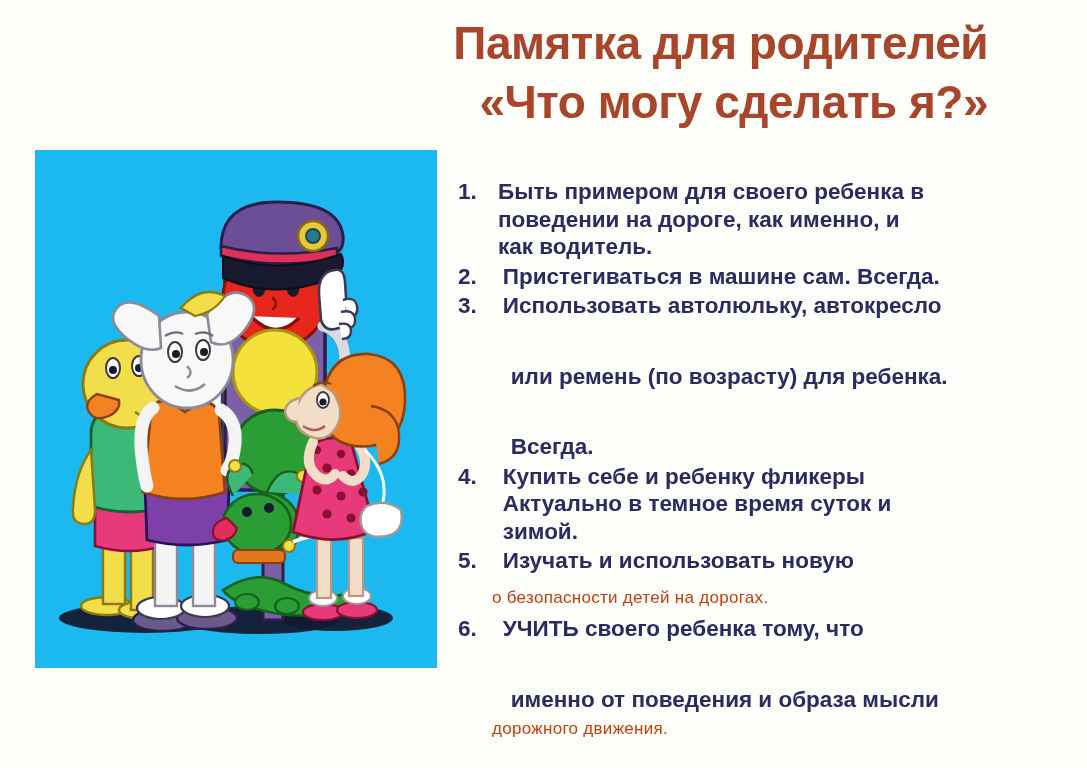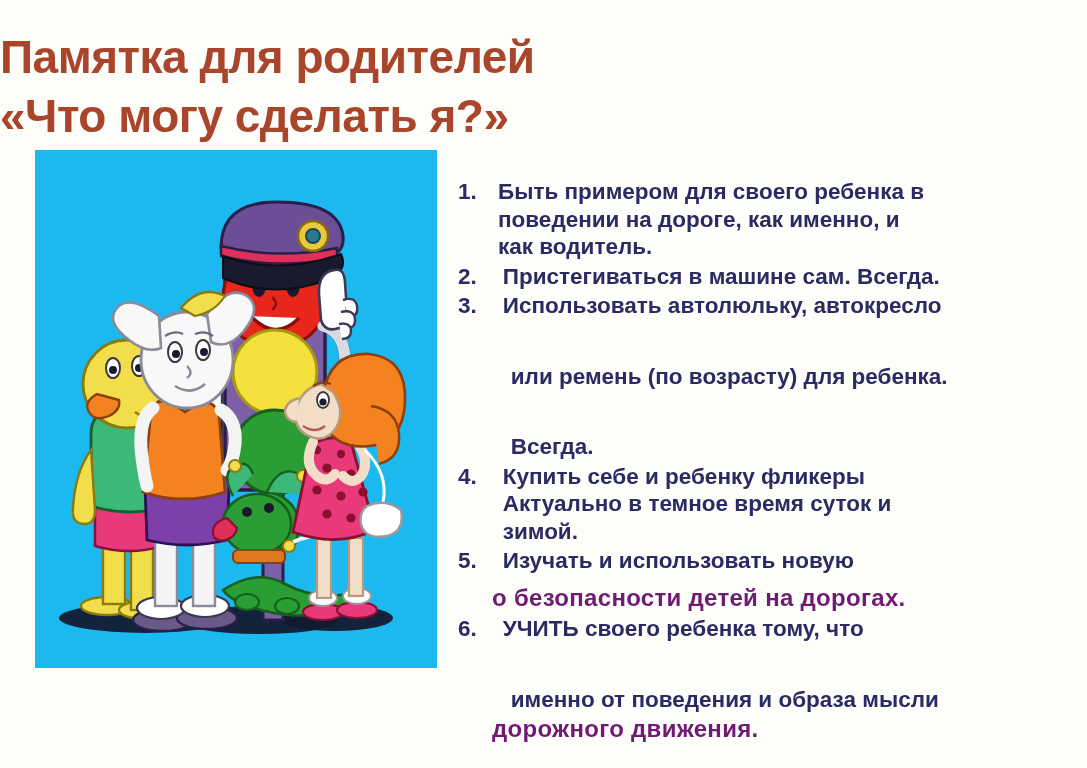--- a/index.html
+++ b/index.html
@@ -14,23 +14,23 @@
     height: 768px;
     background: #fdfdfa;
     overflow: hidden;
     font-family: "Liberation Sans", sans-serif;
   }
 
   
   .title-block {
     position: absolute;
     left: 0;
-    top: 28px;
+    top: 14px;
     width: 988px;
-    text-align: left;
+    text-align: right;
   }
   .title-line {
     color: #a8452a;
     font-weight: bold;
     font-size: 46px;
     line-height: 59px;
     letter-spacing: -0.5px;
     white-space: nowrap;
     font-family: "Liberation Sans", sans-serif;
   }
@@ -64,23 +64,23 @@
   .item .num {
     flex: 0 0 auto;
     text-align: left;
   }
   .item.wide-num .num { width: 40px; }
   .item .num-pad { width: 26px; flex: 0 0 auto; }
   .item .body { flex: 1 1 auto; }
   .item .body .ln { display: block; white-space: nowrap; }
   .item .body .ln.indent { padding-left: 8px; margin-top: 43px; }
   .extra-line {
-    color: #701a75;
-    font-weight: bold;
-    font-size: 24px;
+    color: #c2410c;
+    font-weight: normal;
+    font-size: 17px;
     line-height: 27.5px;
     padding-left: 34px;
     letter-spacing: 0.3px;
     white-space: nowrap;
     margin-top: 9px;
     margin-bottom: 4px;
   }
 </style>
 </head>
 <body>

